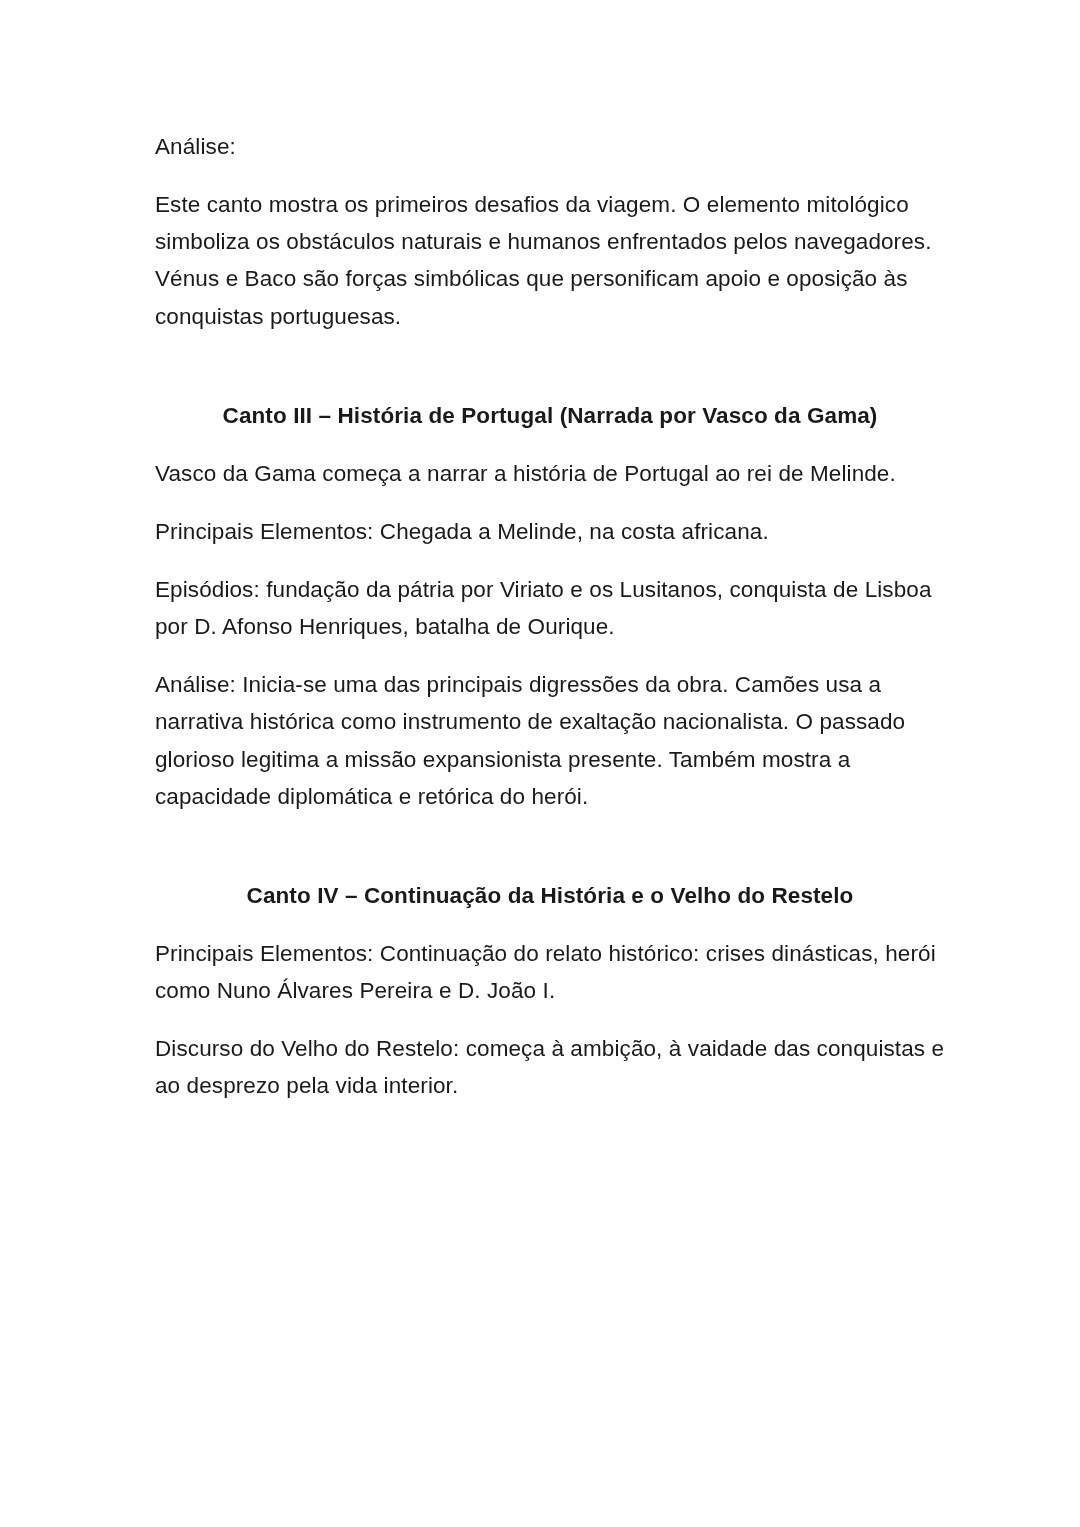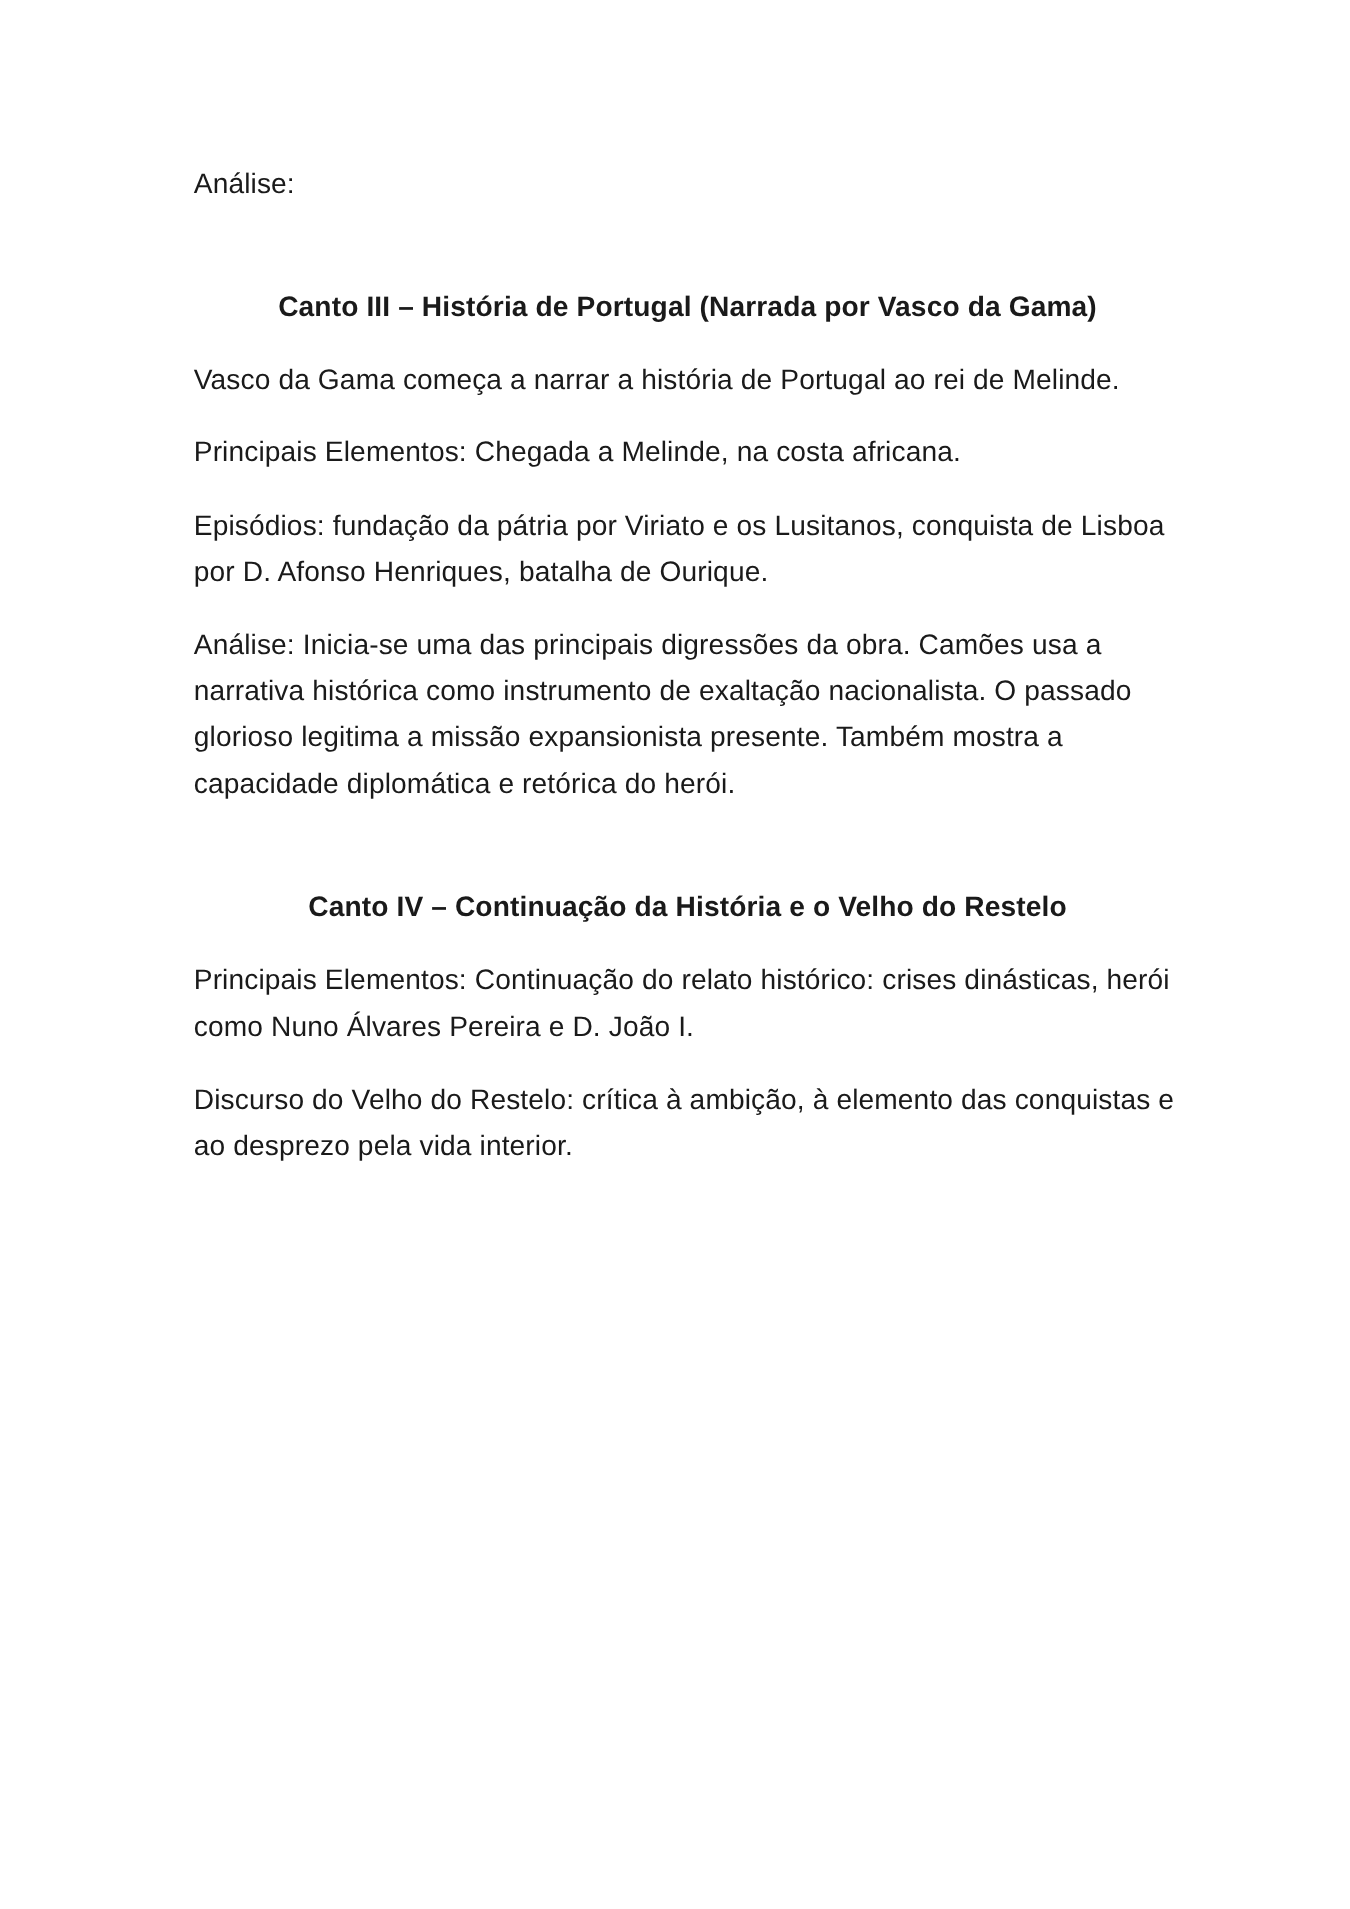--- a/index.html
+++ b/index.html
@@ -43,33 +43,34 @@
   }
 </style>
 </head>
 <body>
 
 <div class="page">
   <div class="content">
 
     <p class="para">Análise:</p>
 
+    <p class="para">Este canto mostra os primeiros desafios da viagem. O elemento mitológico simboliza os obstáculos naturais e humanos enfrentados pelos navegadores. Vénus e Baco são forças simbólicas que personificam apoio e oposição às conquistas portuguesas.</p>
 
     <p class="heading section-gap">Canto III – História de Portugal (Narrada por Vasco da Gama)</p>
 
     <p class="para">Vasco da Gama começa a narrar a história de Portugal ao rei de Melinde.</p>
 
     <p class="para">Principais Elementos: Chegada a Melinde, na costa africana.</p>
 
     <p class="para">Episódios: fundação da pátria por Viriato e os Lusitanos, conquista de Lisboa por D. Afonso Henriques, batalha de Ourique.</p>
 
     <p class="para">Análise: Inicia-se uma das principais digressões da obra. Camões usa a narrativa histórica como instrumento de exaltação nacionalista. O passado glorioso legitima a missão expansionista presente. Também mostra a capacidade diplomática e retórica do herói.</p>
 
     <p class="heading section-gap">Canto IV – Continuação da História e o Velho do Restelo</p>
 
     <p class="para">Principais Elementos: Continuação do relato histórico: crises dinásticas, herói como Nuno Álvares Pereira e D. João I.</p>
 
-    <p class="para">Discurso do Velho do Restelo: crítica à ambição, à elemento das conquistas e ao desprezo pela vida interior.</p>
+    <p class="para">Discurso do Velho do Restelo: começa à ambição, à vaidade das conquistas e ao desprezo pela vida interior.</p>
 
 
 
   </div>
 </div>
 
 </body></html>

